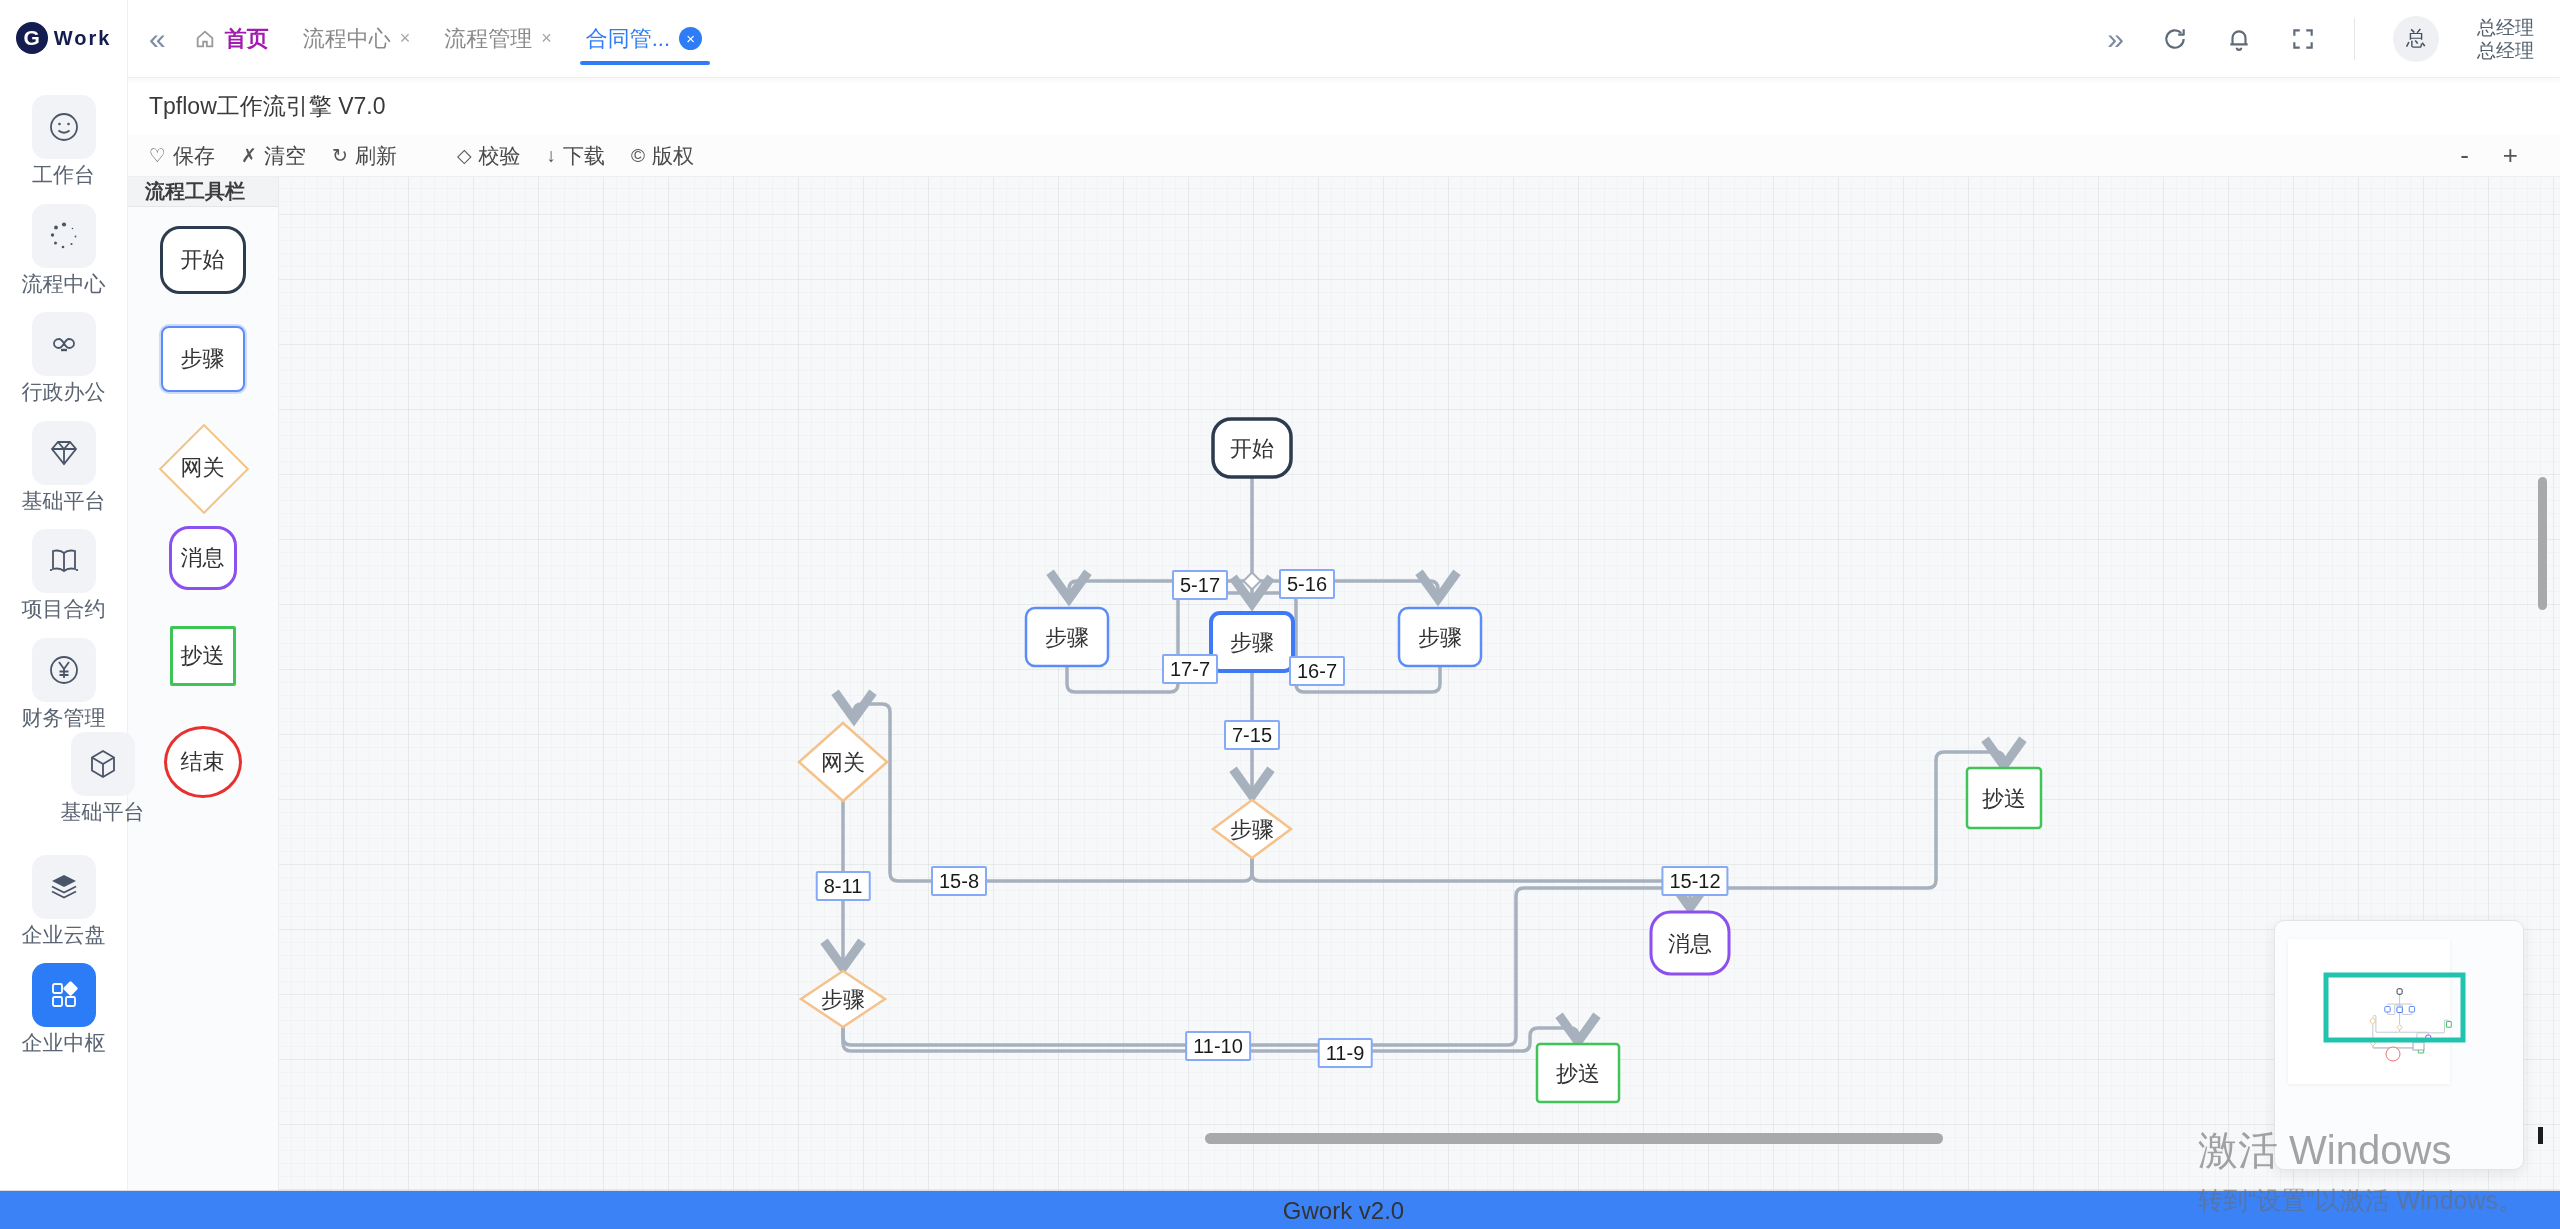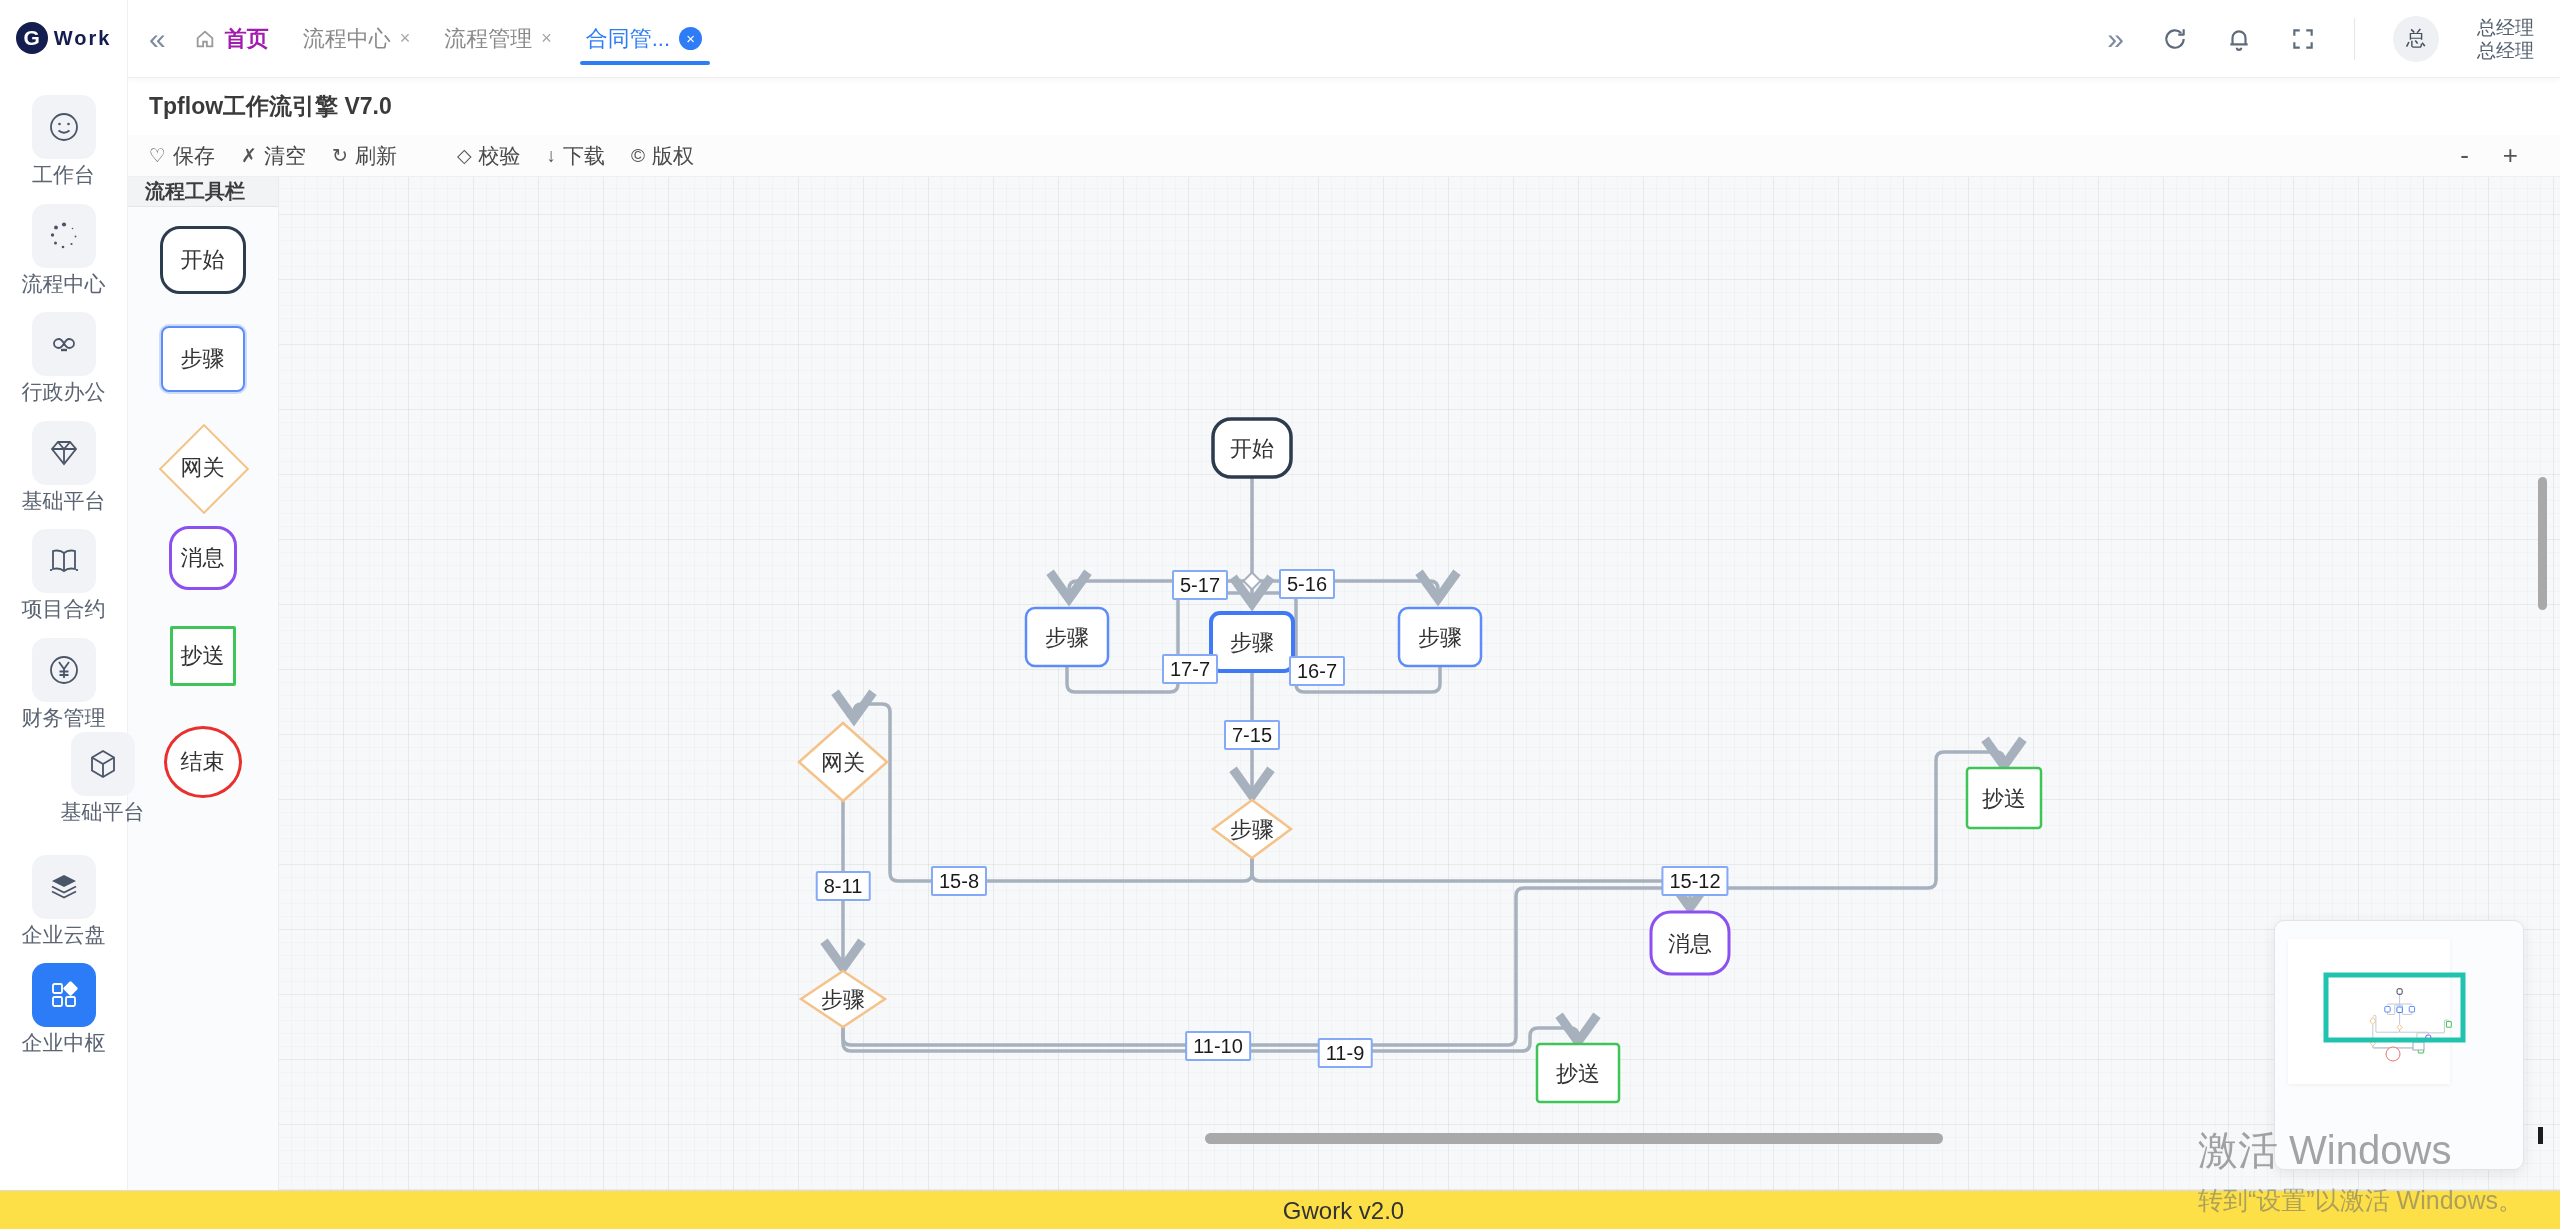--- a/index.html
+++ b/index.html
@@ -35,21 +35,21 @@
   .tab.active::after{content:"";position:absolute;left:-6px;right:-8px;bottom:12px;height:4px;border-radius:2px;background:#2e7cf6;}
   #topbar-right{margin-left:auto;display:flex;align-items:center;gap:38px;padding-right:26px;}
   #topbar-right .hicon{cursor:pointer;display:flex;align-items:center;}
   #topbar-right svg{width:26px;height:26px;stroke:#5f6b7a;fill:none;stroke-width:2;}
   #user-divider{width:1px;height:42px;background:#e4e6e9;}
   #avatar{width:46px;height:46px;border-radius:50%;background:#eef0f3;color:#45505e;font-size:20px;
           display:flex;align-items:center;justify-content:center;cursor:pointer;}
   #user-name{font-size:19px;color:#55606e;line-height:23px;}
   
   #title-bar{position:absolute;left:127px;top:77px;width:2433px;height:58px;background:#fff;
-             border-bottom:1px solid #e8e8e8;display:flex;align-items:center;z-index:10;font-weight:bold;}
+             border-bottom:1px solid #e8e8e8;display:flex;align-items:center;z-index:10;}
   #title-bar .t{margin-left:22px;font-size:23px;color:#3a3a3a;}
   #toolbar{position:absolute;left:127px;top:135px;width:2433px;height:41px;background:#fcfcfd;
            border-bottom:1px solid #efefef;display:flex;align-items:center;z-index:10;}
   .tool-btn{display:flex;align-items:center;gap:7px;font-size:21px;color:#4a4a4a;cursor:pointer;margin-left:26px;}
   .tool-btn:first-child{margin-left:22px;}
   .tool-btn.gap{margin-left:60px;}
   .tool-btn .ti{font-size:19px;color:#555;}
   #zoom-ctl{margin-left:auto;display:flex;align-items:center;gap:34px;padding-right:42px;font-size:26px;color:#555;}
   #zoom-ctl span{cursor:pointer;}
   
@@ -79,21 +79,21 @@
   #minimap{position:absolute;left:2274px;top:920px;width:248px;height:248px;background:#fbfcfd;border:1px solid #e2e4e8;
            border-radius:10px;box-shadow:0 4px 14px rgba(0,0,0,.08);z-index:40;}
   #minimap-page{position:absolute;left:13px;top:18px;width:162px;height:145px;background:#fff;box-shadow:0 1px 4px rgba(0,0,0,.06);}
   #minimap svg{position:absolute;left:-2274px;top:-920px;width:2560px;height:1229px;overflow:visible;}
   
   #watermark{position:absolute;left:2198px;top:1092px;z-index:50;color:rgba(108,108,108,.62);pointer-events:none;margin-top:31px;}
   #watermark .w1{font-size:40px;}
   #watermark .w2{font-size:25px;margin-top:6px;color:rgba(108,108,108,.55);}
   #caret{position:absolute;left:2538px;top:1127px;width:5px;height:17px;background:#1d1d1d;z-index:51;}
   
-  #statusbar{position:absolute;left:0;top:1190px;width:2560px;height:39px;background:#fde047;border-top:1px solid #dedede;z-index:25;}
+  #statusbar{position:absolute;left:0;top:1190px;width:2560px;height:39px;background:#3b82f6;border-top:1px solid #dedede;z-index:25;}
   #statusbar .s{position:absolute;left:127px;width:2433px;text-align:center;font-size:24px;color:#333;line-height:39px;}
 </style>
 </head>
 <body>
 
 <div id="page">
 
   <aside id="sidebar">
     <div id="logo">
       <span class="gball">G</span>

